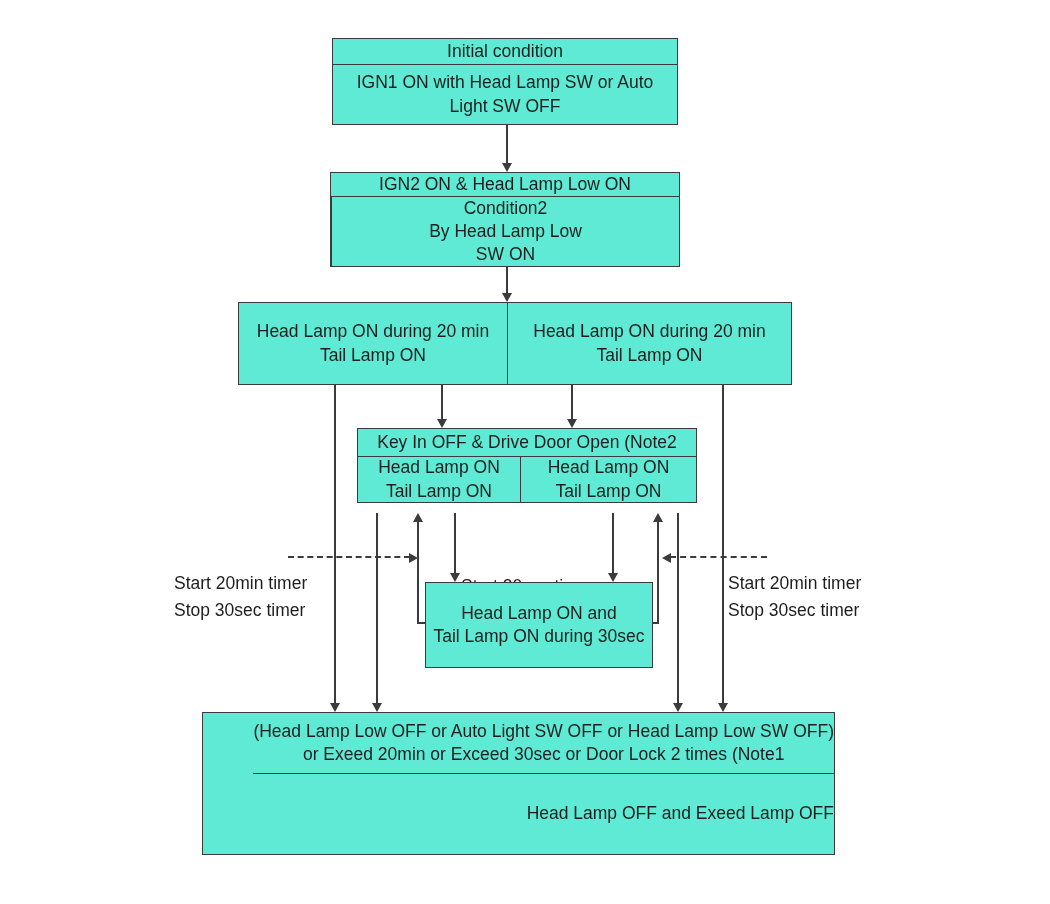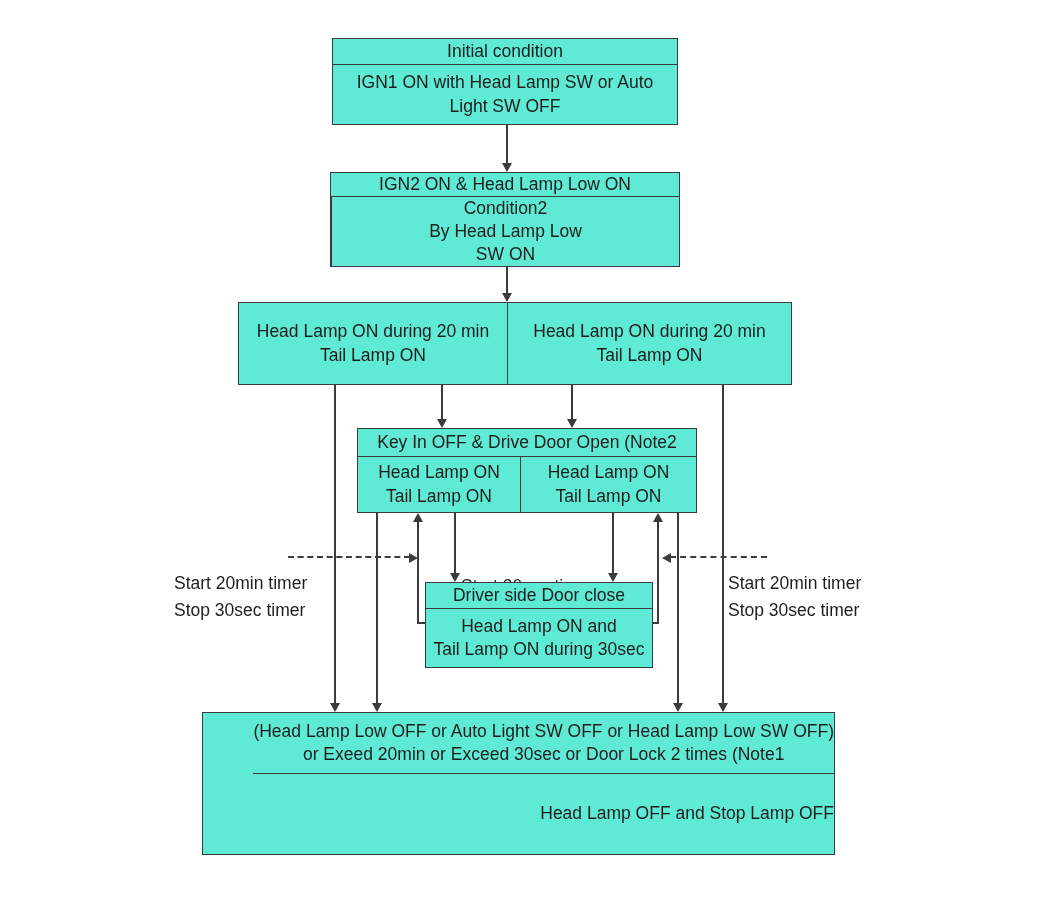--- a/index.html
+++ b/index.html
@@ -101,21 +101,21 @@
   <div class="vline" style="left:334px;top:385px;height:318px;"></div>
   <div class="ad" style="left:330px;top:703px;"></div>
   <div class="vline" style="left:722px;top:385px;height:318px;"></div>
   <div class="ad" style="left:718px;top:703px;"></div>
 
   <div class="vline" style="left:441px;top:385px;height:34px;"></div>
   <div class="ad" style="left:437px;top:419px;"></div>
   <div class="vline" style="left:571px;top:385px;height:34px;"></div>
   <div class="ad" style="left:567px;top:419px;"></div>
 
-  <div class="fbox" style="left:357px;top:428px;width:340px;height:85px;">
+  <div class="fbox" style="left:357px;top:428px;width:340px;height:75px;">
     <div class="fhead" style="height:27px;">Key In OFF &amp; Drive Door Open (Note2</div>
     <div class="fcells">
       <div class="fcell" style="width:162px;flex:none;">Head Lamp ON
 Tail Lamp ON</div>
       <div class="fcell right">Head Lamp ON
 Tail Lamp ON</div>
     </div>
   </div>
 
   <div class="vline" style="left:376px;top:513px;height:190px;"></div>
@@ -140,24 +140,23 @@
   <div class="al" style="left:662px;top:553px;"></div>
   <div class="dashline" style="left:670px;top:556px;width:97px;"></div>
 
   <div class="lbl" style="left:174px;top:535px;">Start 20min timer</div>
   <div class="lbl" style="left:174px;top:562px;">Stop 30sec timer</div>
   <div class="lbl" style="left:461px;top:538px;">Start 30sec timer</div>
   <div class="lbl" style="left:728px;top:535px;">Start 20min timer</div>
   <div class="lbl" style="left:728px;top:562px;">Stop 30sec timer</div>
 
   <div class="fbox" style="left:425px;top:582px;width:228px;height:86px;">
-    <div class="fhead" style="height:25px;">Driver side Door close</div>
     <div class="fbody">Head Lamp ON and
 Tail Lamp ON during 30sec</div>
   </div>
 
   <div class="fbox" style="left:202px;top:712px;width:633px;height:143px;align-items:flex-end;">
     <div class="fhead" style="height:60px;">(Head Lamp Low OFF or Auto Light SW OFF or Head Lamp Low SW OFF)
 or Exeed 20min or Exceed 30sec or Door Lock 2 times (Note1</div>
-    <div class="fbody">Head Lamp OFF and Stop Lamp OFF</div>
+    <div class="fbody">Head Lamp OFF and Exeed Lamp OFF</div>
   </div>
 
 </div>
 
 </body></html>

